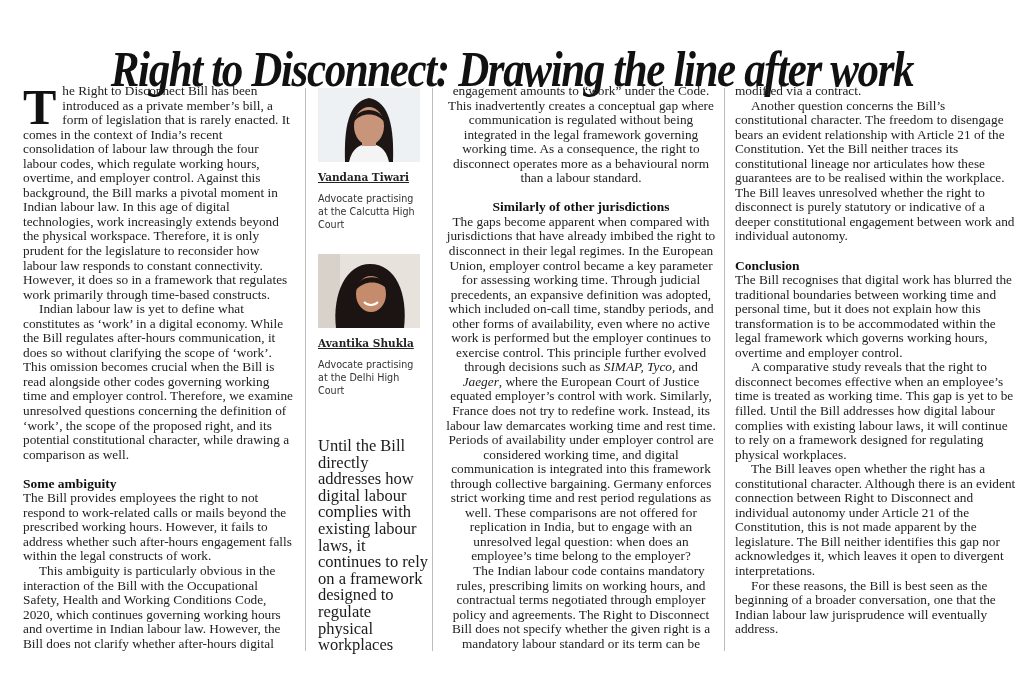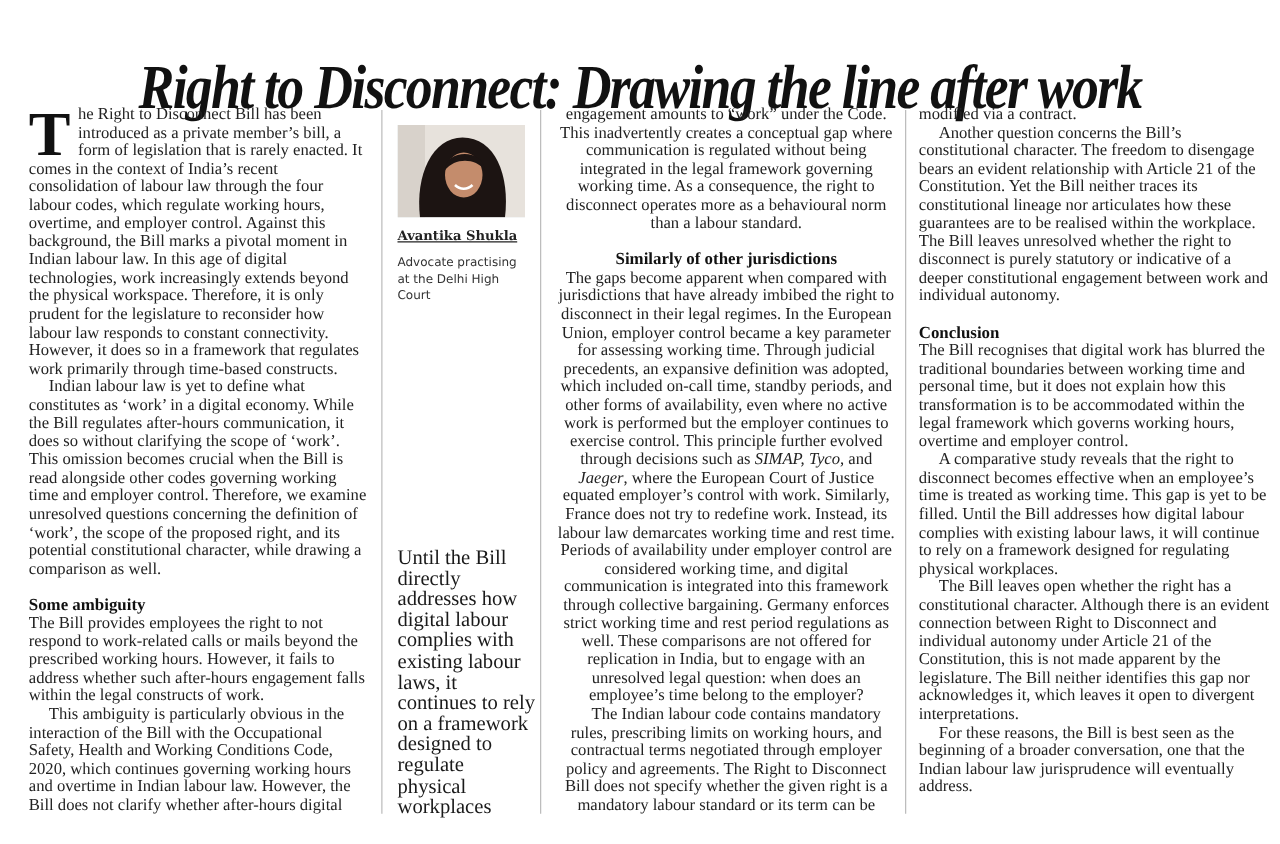--- a/index.html
+++ b/index.html
@@ -57,21 +57,35 @@
   <p class="indent">Indian labour law is yet to define what constitutes as ‘work’ in a digital economy. While the Bill regulates after-hours communication, it does so without clarifying the scope of ‘work’. This omission becomes crucial when the Bill is read alongside other codes governing working time and employer control. Therefore, we examine unresolved questions concerning the definition of ‘work’, the scope of the proposed right, and its potential constitutional character, while drawing a comparison as well.</p>
   <div class="gap"></div>
   <h3>Some ambiguity</h3>
   <p>The Bill provides employees the right to not respond to work-related calls or mails beyond the prescribed working hours. However, it fails to address whether such after-hours engagement falls within the legal constructs of work.</p>
   <p class="indent">This ambiguity is particularly obvious in the interaction of the Bill with the Occupational Safety, Health and Working Conditions Code, 2020, which continues governing working hours and overtime in Indian labour law. However, the Bill does not clarify whether after-hours digital</p>
 </div>
 
 <div class="divider" style="left:305px"></div>
 
 <div class="sidebar">
-  <div style="margin-top:12px">
+  <div>
+    <div class="photo">
+      <svg width="102" height="74" viewBox="0 0 102 74">
+        <rect width="102" height="74" fill="#eef1f4"></rect>
+        <path d="M27 74 C26 40 30 14 51 10 C72 14 76 40 75 74 Z" fill="#1d1614"></path>
+        <ellipse cx="51" cy="38" rx="15" ry="19" fill="#c9957a"></ellipse>
+        <path d="M36 34 C37 18 65 18 66 34 C60 24 42 24 36 34 Z" fill="#1d1614"></path>
+        <path d="M31 74 C34 60 42 56 51 56 C60 56 68 60 71 74 Z" fill="#f4f4f4"></path>
+        <path d="M44 52 C47 56 55 56 58 52 L58 58 L44 58 Z" fill="#c9957a"></path>
+      </svg>
+    </div>
+    <div class="author-name">Vandana Tiwari</div>
+    <div class="author-role">Advocate practising at the Calcutta High Court</div>
+  </div>
+  <div style="margin-top:22px">
     <div class="photo">
       <svg width="102" height="74" viewBox="0 0 102 74">
         <rect width="102" height="74" fill="#e7e2dc"></rect>
         <rect x="0" y="0" width="22" height="74" fill="#d8d2cb"></rect>
         <path d="M18 74 C14 40 28 10 52 10 C78 10 90 40 86 74 Z" fill="#1c1412"></path>
         <ellipse cx="53" cy="40" rx="15" ry="18" fill="#c48c6c"></ellipse>
         <path d="M38 36 C38 20 68 18 70 36 C62 26 46 26 38 36 Z" fill="#1c1412"></path>
         <path d="M46 48 C50 52 56 52 60 48" stroke="#fff" stroke-width="2" fill="none"></path>
       </svg>
     </div>

